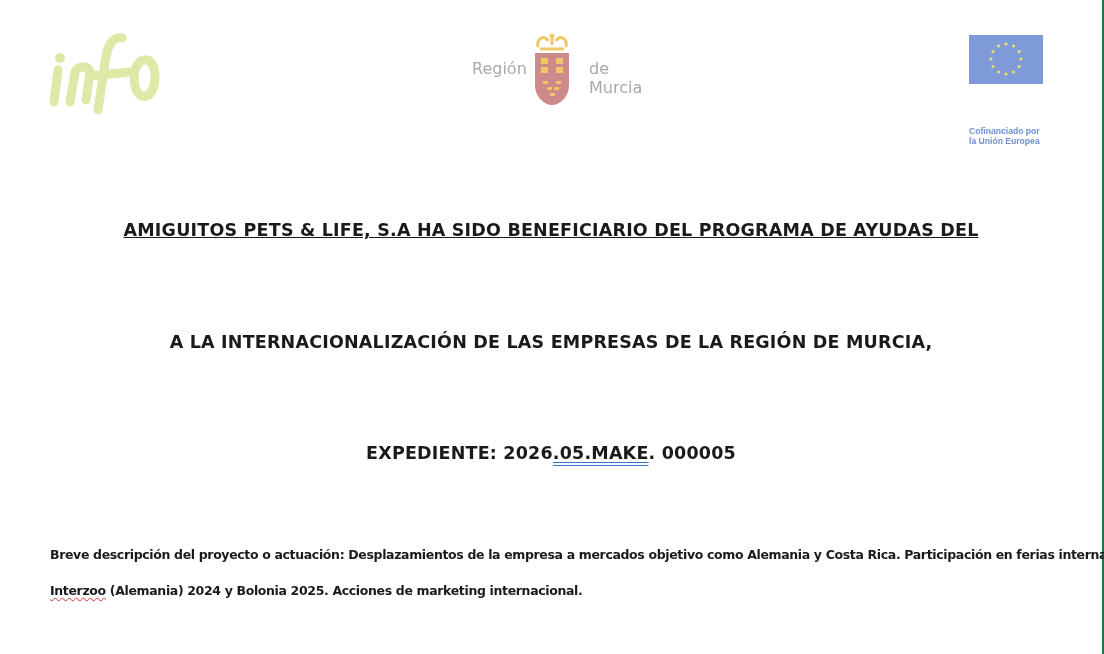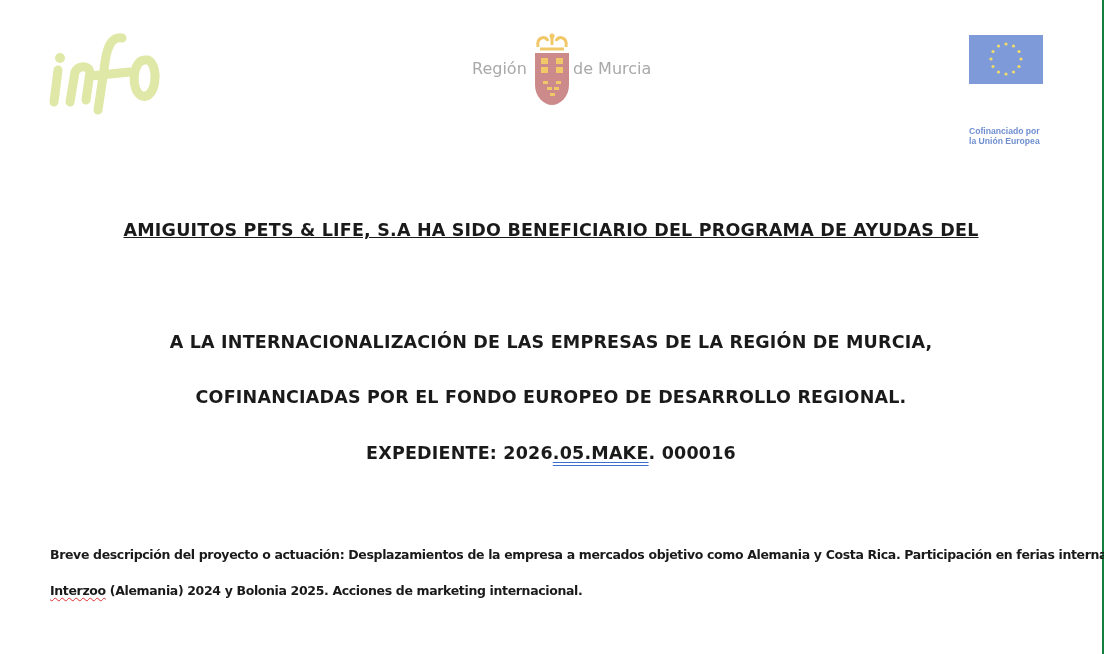--- a/index.html
+++ b/index.html
@@ -18,21 +18,21 @@
     position: absolute; left: 48px; top: 30px; width: 122px; height: 85px;
   }
   .logo-murcia {
     position: absolute; left: 472px; top: 33px; width: 182px; height: 76px;
   }
   .murcia-text {
     position: absolute; top: 26px; font-size: 16px; color: #a9a9a9;
     font-family: "DejaVu Sans", sans-serif; letter-spacing: 0px;
   }
   .murcia-left { left: 0; }
-  .murcia-right { left: 101px; }
+  .murcia-right { left: 117px; }
   .shield { position: absolute; left: 60px; top: 0; width: 40px; height: 74px; }
   .logo-eu {
     position: absolute; left: 968px; top: 35px; width: 80px; height: 80px;
   }
   .eu-flag {
     position: absolute; left: 1px; top: 0; width: 74px; height: 49px;
     background: #7e9ad8;
   }
   .eu-text {
     position: absolute; left: 1px; top: 55px; font-size: 8.6px; line-height: 10px;
@@ -125,19 +125,18 @@
       </svg>
     </div>
     <div class="eu-text">
       <div>Cofinanciado por</div>
       <div>la Unión Europea</div>
     </div>
   </div>
 
   <div class="heading h1">AMIGUITOS PETS &amp; LIFE, S.A HA SIDO BENEFICIARIO DEL PROGRAMA DE AYUDAS DEL</div>
   <div class="heading h3">A LA INTERNACIONALIZACIÓN DE LAS EMPRESAS DE LA REGIÓN DE MURCIA,</div>
-  <div class="heading h4">COFINANCIADAS POR EL FONDO EUROPEO DE DESARROLLO REGIONAL.</div>
-  <div class="heading h5"><span>EXPEDIENTE: 2026</span><span class="u-dbl">.05.MAKE</span><span>. 000016</span></div>
+  <div class="heading h5"><span>EXPEDIENTE: 2026</span><span class="u-dbl">.05.MAKE</span><span>. 000005</span></div>
 
   <div class="desc d1">Breve descripción del proyecto o actuación: Desplazamientos de la empresa a mercados objetivo como Alemania y Costa Rica. Participación en ferias internacionales,</div>
   <div class="desc d2"><span class="spell">Interzoo</span><span> (Alemania) 2024 y Bolonia 2025. Acciones de marketing internacional.</span></div>
 
 </div>
 
 </body></html>

